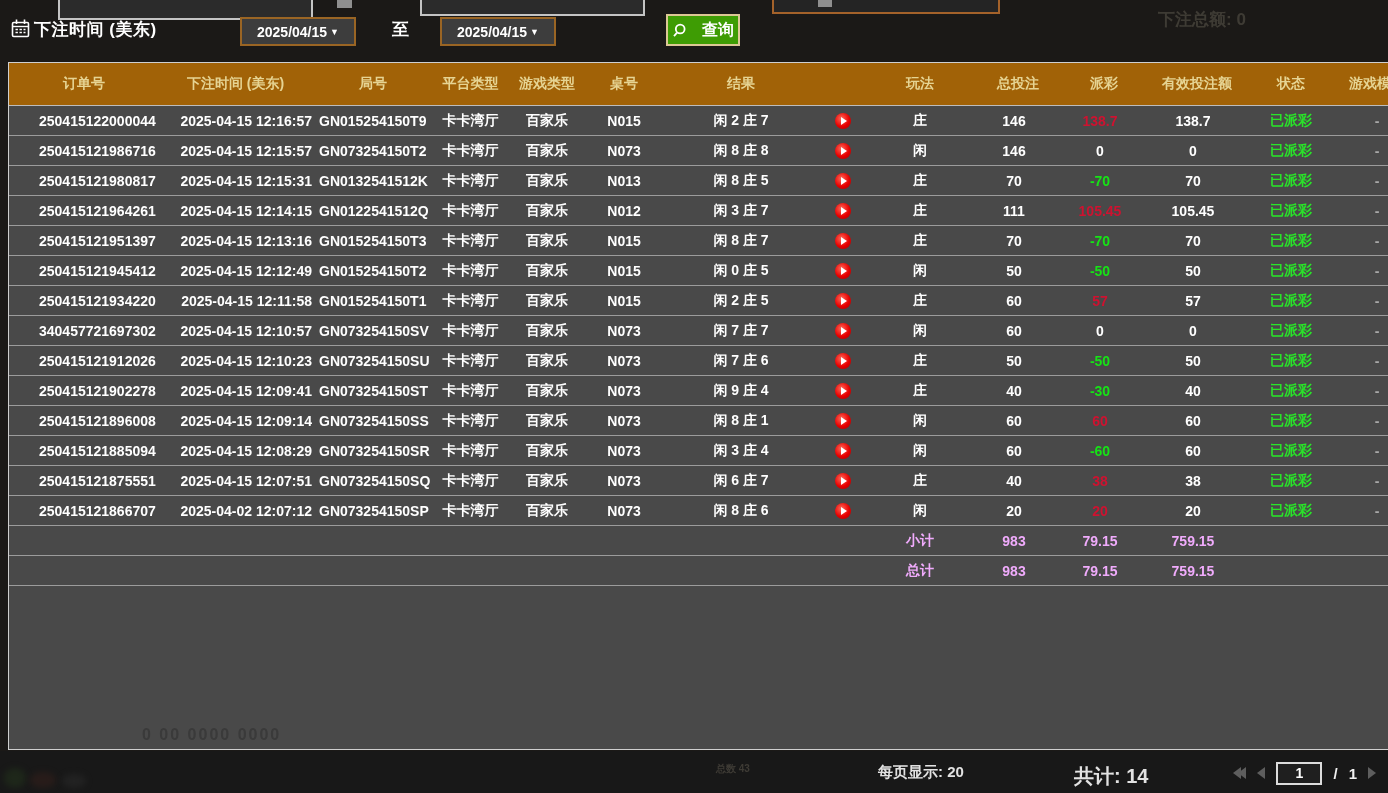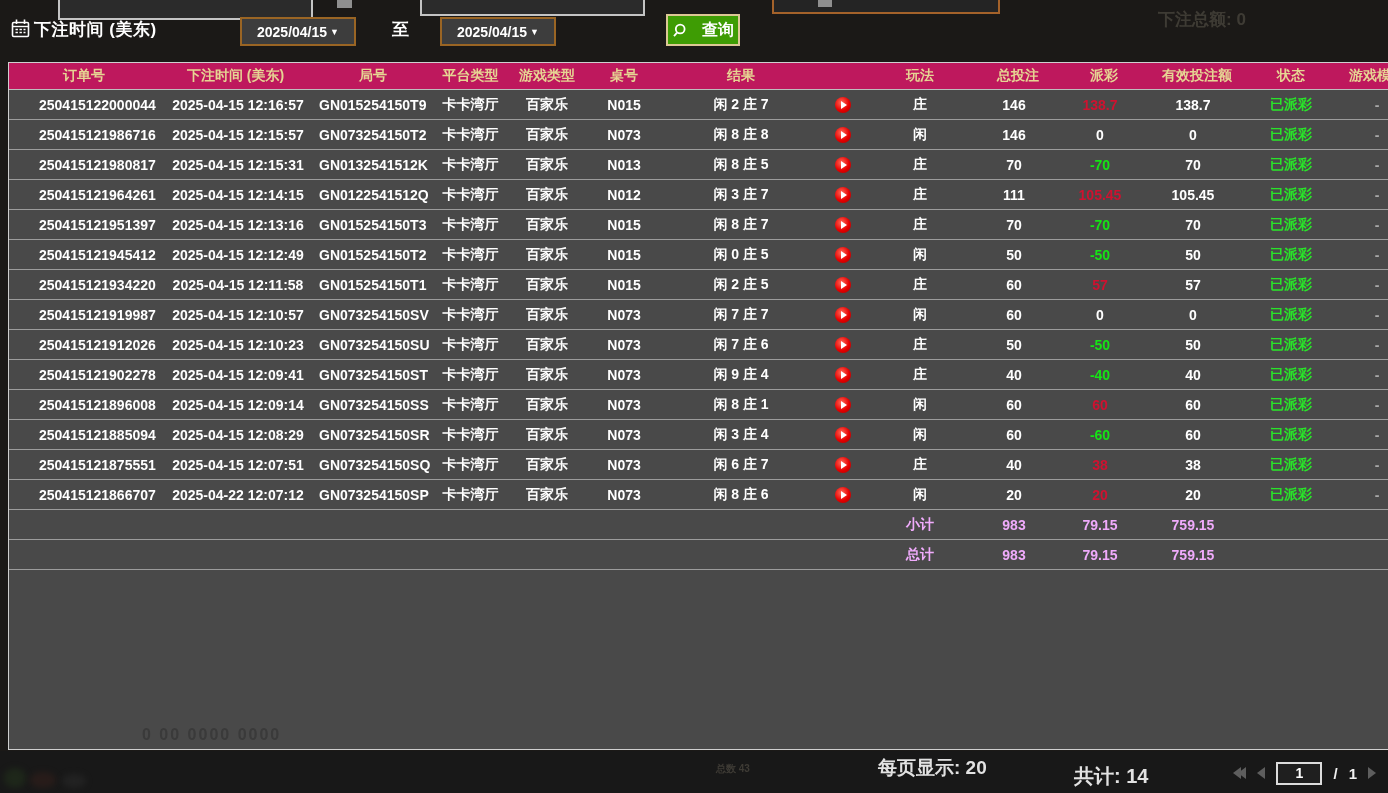--- a/index.html
+++ b/index.html
@@ -43,50 +43,50 @@
   .ghost-blob.g1{left:4px;top:768px;width:22px;height:20px;background:#24361c;}
   .ghost-blob.g2{left:30px;top:772px;width:26px;height:16px;background:#38201b;}
   .ghost-blob.g3{left:62px;top:774px;width:24px;height:14px;background:#2c2c2c;}
   
   .panel{
     position:absolute;left:8px;top:62px;width:1380px;height:686px;
     background:#494949;border:1px solid #cfcfcf;overflow:hidden;
   }
   table{border-collapse:collapse;table-layout:fixed;width:1410px;}
   th{
-    height:26px;background:#be185d;color:#e6d493;font-size:14px;font-weight:bold;
+    height:42px;background:#a16207;color:#e6d493;font-size:14px;font-weight:bold;
     border-bottom:1px solid #bdbdbd;text-align:center;padding:0;white-space:nowrap;overflow:hidden;
   }
   td{
     height:29px;background:#494949;color:#ffffff;font-size:14px;font-weight:bold;
     border-bottom:1px solid #9c9c9c;text-align:center;padding:0;white-space:nowrap;overflow:hidden;
   }
   td.c-order{text-align:left;padding-left:30px;}
-  td.c-time{text-align:center;padding-left:5px;margin-left:16px;}
+  td.c-time{text-align:right;padding-left:5px;margin-left:16px;}
   td.c-round{text-align:left;padding-left:7px;}
   td.c-num{text-align:center;padding-right:8px;}
   td.tone-pos{color:#ce1230;}
   td.tone-neg{color:#16e316;}
   td.tone-zero{color:#ffffff;}
   td.c-status{color:#29e429;}
   td.c-mode{color:#a9a9a9;}
   tr.total-row td{color:#f0abfc;}
   td.filler{height:177px;border-bottom:none;}
   .play-icon{
     display:inline-block;width:16px;height:16px;border-radius:50%;vertical-align:middle;cursor:pointer;
     background:radial-gradient(circle at 40% 35%,#ff6a5a,#e60000 55%,#a80000 100%);
     position:relative;
   }
   .play-tri{
     position:absolute;left:6px;top:4px;width:0;height:0;
     border-top:4px solid transparent;border-bottom:4px solid transparent;border-left:6px solid #ffffff;
   }
   
   .footerbar{position:absolute;left:0;top:751px;width:1388px;height:42px;background:#181818;}
-  .page-size{position:absolute;left:878px;top:4px;font-size:19px;font-weight:bold;color:#e2e2e2;}
+  .page-size{position:absolute;left:878px;top:12px;font-size:15px;font-weight:bold;color:#e2e2e2;}
   .total-count{position:absolute;left:1074px;top:12px;font-size:20px;font-weight:bold;color:#e2e2e2;}
   .pager{position:absolute;right:12px;top:9px;display:flex;align-items:center;gap:11px;height:26px;}
   .tri{width:0;height:0;border-style:solid;display:inline-block;}
   .tri-l{border-width:6px 8px 6px 0;border-color:transparent #5e5e5e transparent transparent;}
   .tri-r{border-width:6px 0 6px 8px;border-color:transparent transparent transparent #5e5e5e;}
   .pager .first{display:flex;cursor:pointer;}
   .pager .first .tri-l{margin-left:-3px;}
   .pager .prev,.pager .next{cursor:pointer;display:flex;}
   .page-box{
     width:42px;height:19px;border:2px solid #dcdcdc;background:#1f1f1f;color:#fff;
@@ -277,21 +277,21 @@
           <td>闲 2 庄 5</td>
           <td><span class="play-icon"><span class="play-tri"></span></span></td>
           <td>庄</td>
           <td class="c-num">60</td>
           <td class="c-num tone-pos">57</td>
           <td class="c-num">57</td>
           <td class="c-status">已派彩</td>
           <td class="c-mode">-</td>
         </tr>
         <tr>
-          <td class="c-order">250415121919987</td>
+          <td class="c-order">340457721697302</td>
           <td class="c-time">2025-04-15 12:10:57</td>
           <td class="c-round">GN073254150SV</td>
           <td>卡卡湾厅</td>
           <td>百家乐</td>
           <td>N073</td>
           <td>闲 7 庄 7</td>
           <td><span class="play-icon"><span class="play-tri"></span></span></td>
           <td>闲</td>
           <td class="c-num">60</td>
           <td class="c-num tone-zero">0</td>
@@ -319,21 +319,21 @@
           <td class="c-order">250415121902278</td>
           <td class="c-time">2025-04-15 12:09:41</td>
           <td class="c-round">GN073254150ST</td>
           <td>卡卡湾厅</td>
           <td>百家乐</td>
           <td>N073</td>
           <td>闲 9 庄 4</td>
           <td><span class="play-icon"><span class="play-tri"></span></span></td>
           <td>庄</td>
           <td class="c-num">40</td>
-          <td class="c-num tone-neg">-40</td>
+          <td class="c-num tone-neg">-30</td>
           <td class="c-num">40</td>
           <td class="c-status">已派彩</td>
           <td class="c-mode">-</td>
         </tr>
         <tr>
           <td class="c-order">250415121896008</td>
           <td class="c-time">2025-04-15 12:09:14</td>
           <td class="c-round">GN073254150SS</td>
           <td>卡卡湾厅</td>
           <td>百家乐</td>
@@ -374,21 +374,21 @@
           <td><span class="play-icon"><span class="play-tri"></span></span></td>
           <td>庄</td>
           <td class="c-num">40</td>
           <td class="c-num tone-pos">38</td>
           <td class="c-num">38</td>
           <td class="c-status">已派彩</td>
           <td class="c-mode">-</td>
         </tr>
         <tr>
           <td class="c-order">250415121866707</td>
-          <td class="c-time">2025-04-22 12:07:12</td>
+          <td class="c-time">2025-04-02 12:07:12</td>
           <td class="c-round">GN073254150SP</td>
           <td>卡卡湾厅</td>
           <td>百家乐</td>
           <td>N073</td>
           <td>闲 8 庄 6</td>
           <td><span class="play-icon"><span class="play-tri"></span></span></td>
           <td>闲</td>
           <td class="c-num">20</td>
           <td class="c-num tone-pos">20</td>
           <td class="c-num">20</td>

